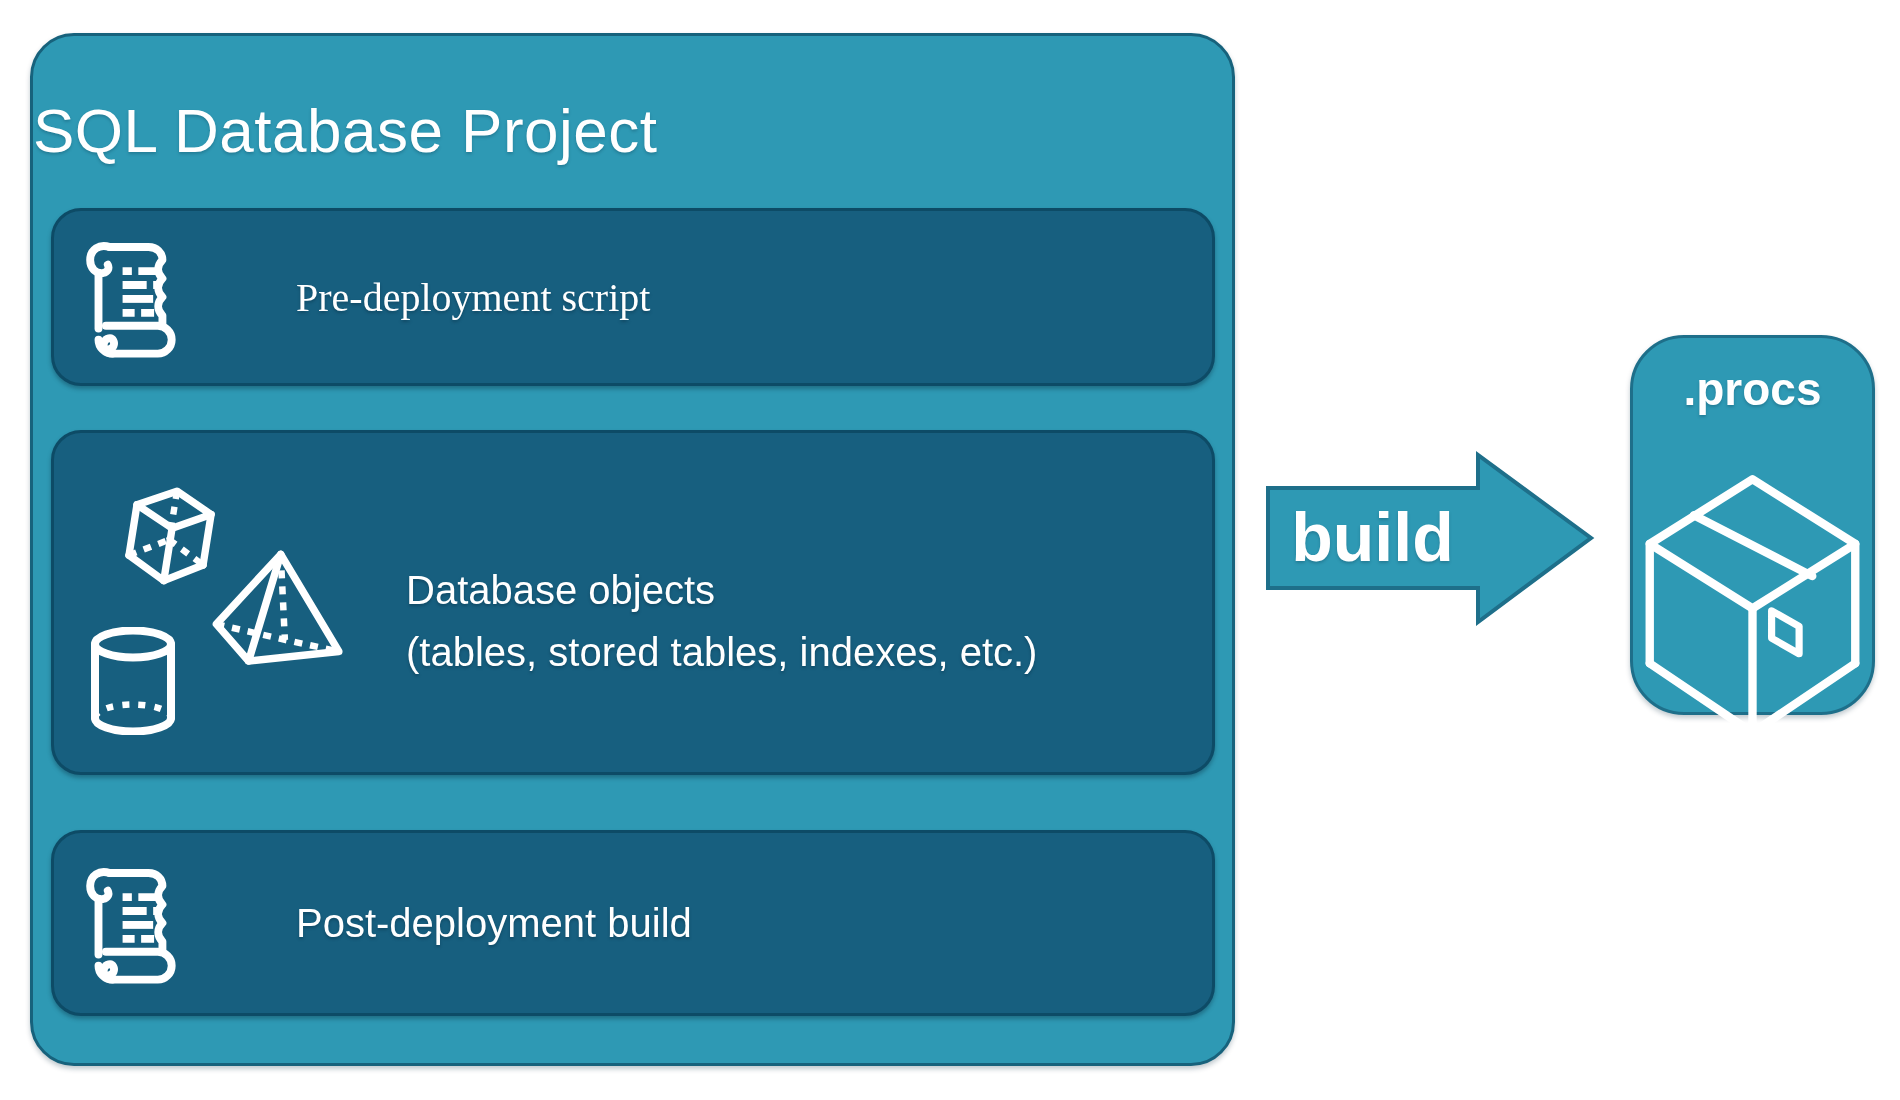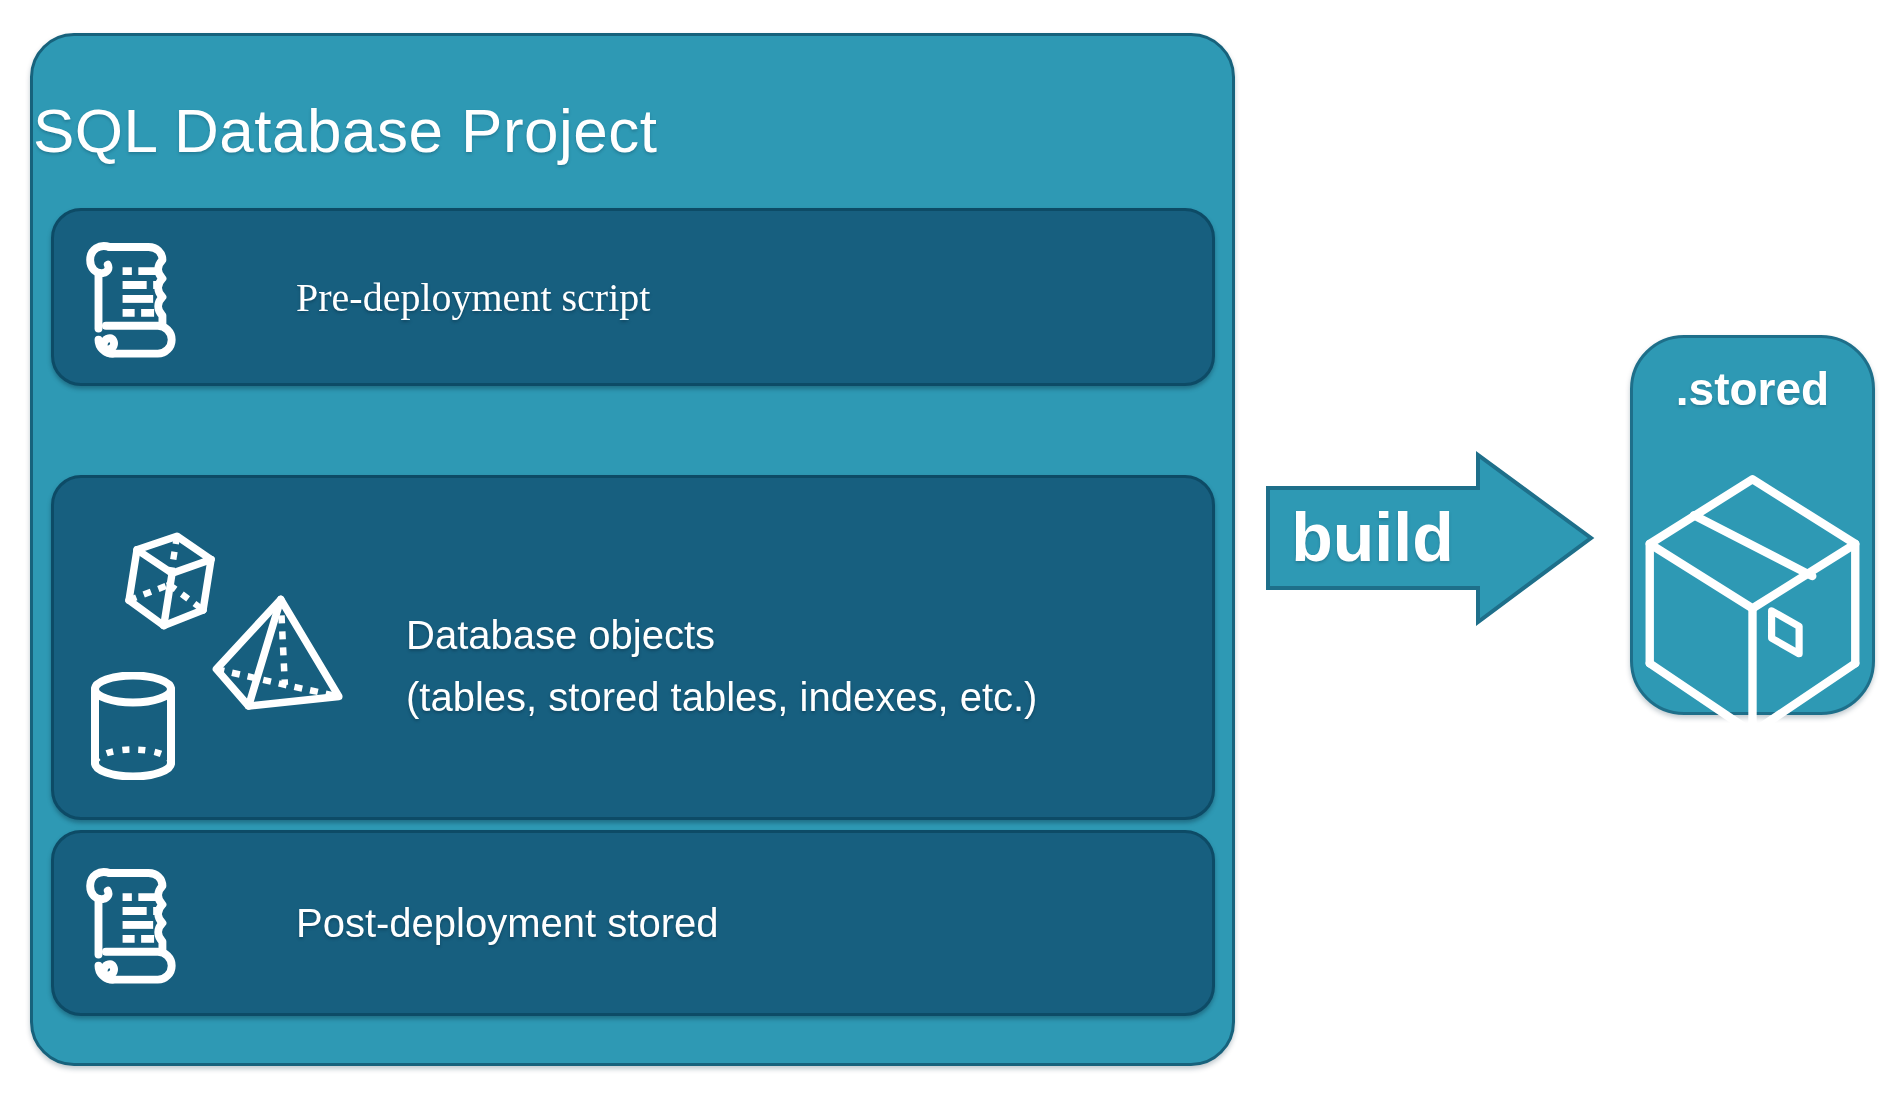--- a/index.html
+++ b/index.html
@@ -36,21 +36,21 @@
   
   .inner-box{
     position:absolute;left:18px;width:1164px;
     background:var(--inner-fill);
     border:3px solid var(--inner-border);
     border-radius:30px;
     box-shadow:0 3px 4px rgba(5,35,52,.35);
     color:var(--text);
   }
   .box-pre{top:172px;height:178px;font-family:Liberation Serif, serif;}
-  .box-objects{top:394px;height:345px;margin-top:45px;}
+  .box-objects{top:394px;height:345px;}
   .box-post{top:794px;height:186px;}
   .inner-box .box-label{
     position:absolute;left:242px;top:0;height:100%;
     display:flex;align-items:center;
     font-size:40px;color:var(--text);
     text-shadow:0 2px 3px rgba(5,35,52,.35);
     white-space:nowrap;
   }
   .objects-text{
     position:absolute;left:352px;top:126px;
@@ -169,33 +169,33 @@
           <path d="M30 98 H86 A15 15 0 0 1 86 128 H37 A15 15 0 0 1 22 113"></path>
           <path d="M37 128 C30 128 26 122 28 116 C30 111 36 110 38 114 C40 118 38 122 34 123"></path>
           <g stroke-linecap="butt">
             <path d="M48 39 h10 M65 39 h24"></path>
             <path d="M48 54 h26 M81 54 h8"></path>
             <path d="M48 69 h33"></path>
             <path d="M48 84 h13 M68 84 h14"></path>
           </g>
         </svg>
       </span>
-      <span class="box-label">Post-deployment stored</span>
+      <span class="box-label">Post-deployment build</span>
     </div>
   </div>
 
   <div class="build-arrow">
     <svg viewBox="0 0 340 180">
       <path d="M13 38 H223 V5 L336 88 L223 172 V138 H13 Z" fill="var(--accent-fill)" stroke="var(--accent-border)" stroke-width="4" stroke-linejoin="miter"></path>
     </svg>
   </div>
   <div class="build-label">build</div>
 
   <div class="dacpac">
-    <div class="dacpac-label">.stored</div>
+    <div class="dacpac-label">.procs</div>
     <span class="icon icon-package">
       <svg viewBox="0 0 200 235" fill="none" stroke="currentColor" stroke-width="7" stroke-linecap="round" stroke-linejoin="round">
         <path d="M100 14 L186 68 L100 122 L14 68 Z"></path>
         <path d="M51 44 L150 95"></path>
         <path d="M14 68 V168 M186 68 V168 M100 122 V226"></path>
         <path d="M14 168 L100 226 L186 168"></path>
         <path d="M116 124 L139 137 L139 160 L116 147 Z" stroke-width="6"></path>
       </svg>
     </span>
   </div>

